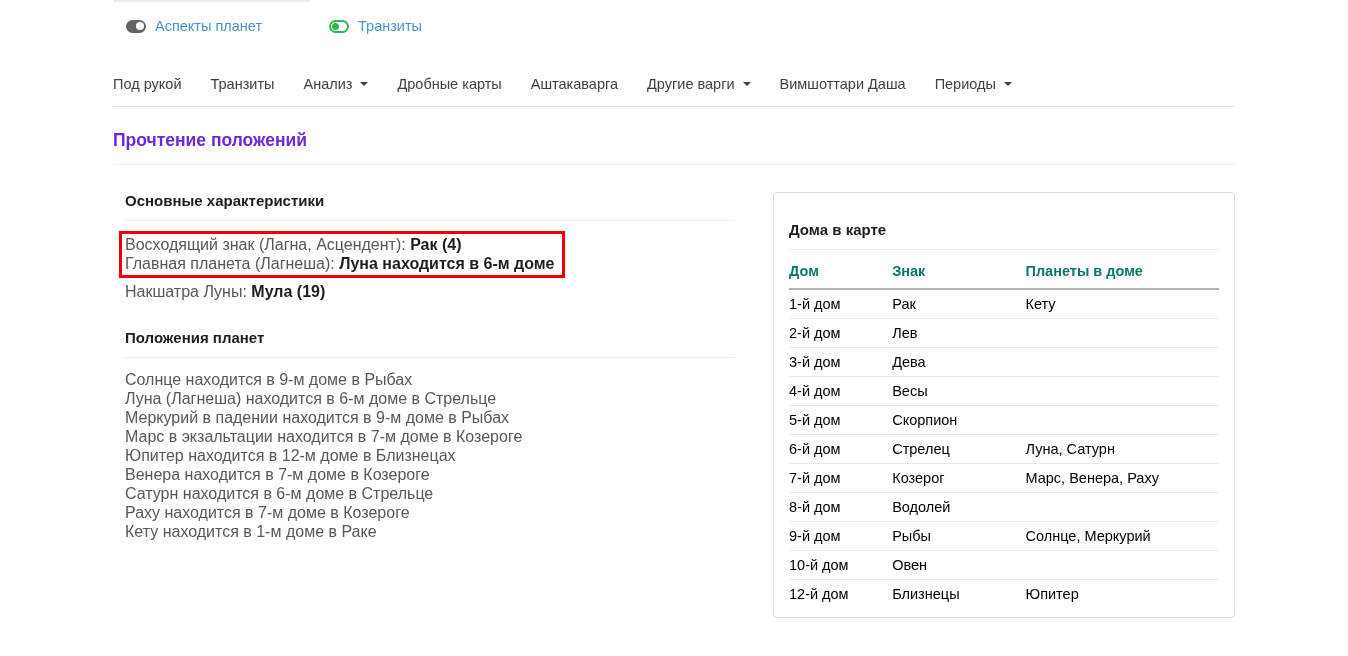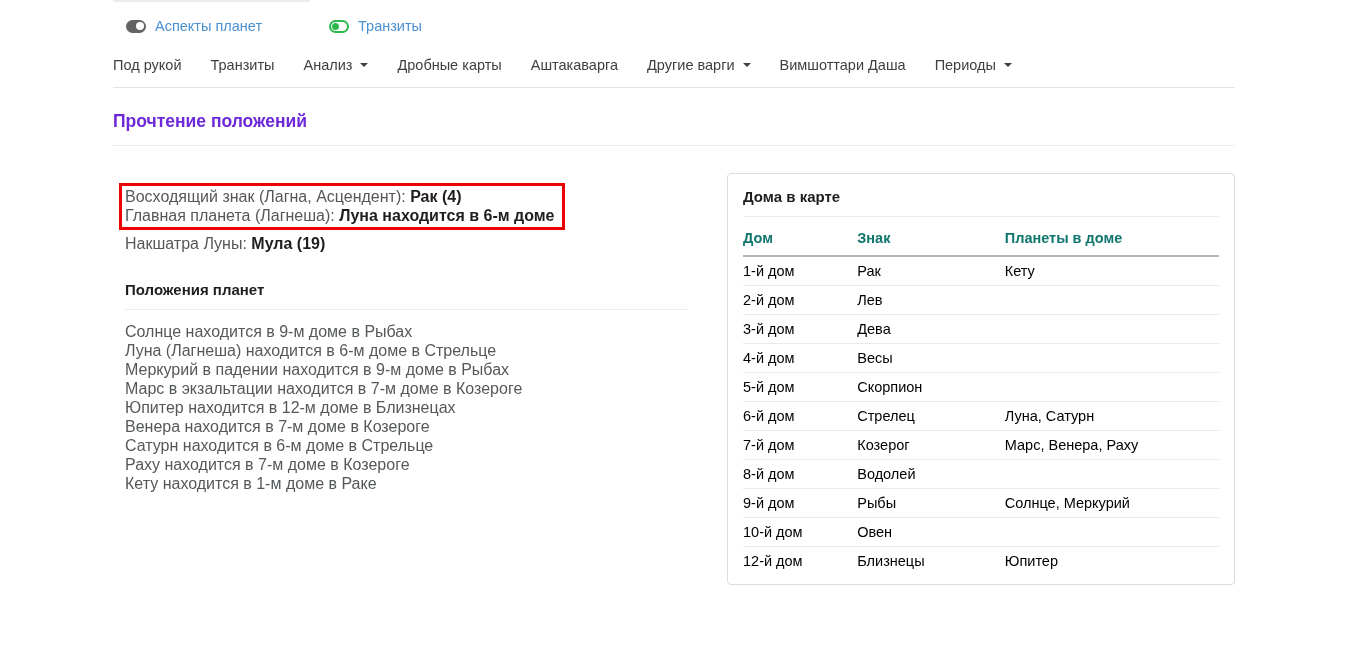--- a/index.html
+++ b/index.html
@@ -13,41 +13,41 @@
   .toggles-row { padding-top:18px; padding-left:13px; display:flex; gap:67px; }
   .toggle-item { display:flex; align-items:center; cursor:pointer; }
   .switch { display:inline-block; width:20px; height:13px; border-radius:7px; position:relative; box-sizing:border-box; }
   .switch-off { background:#636363; }
   .switch-off .knob { position:absolute; right:2px; top:2.5px; width:8px; height:8px; border-radius:50%; background:#ffffff; }
   .switch-on { border:2px solid #2eb94e; background:#ffffff; }
   .switch-on .knob { position:absolute; left:1px; top:1px; width:7px; height:7px; border-radius:50%; background:#2eb94e; }
   .toggle-label { color:#4a90d2; font-size:14.5px; margin-left:9px; }
 
   
-  .tabs { display:flex; gap:29px; margin-top:15px; border-bottom:1px solid #e3e3e3; }
+  .tabs { display:flex; gap:29px; margin-top:34px; border-bottom:1px solid #e3e3e3; }
   .tab { padding:8px 0 14px; color:#3f3f3f; font-size:14.5px; text-decoration:none; cursor:pointer; white-space:nowrap; display:inline-flex; align-items:center; }
   .caret { display:inline-block; width:0; height:0; border-left:4px solid transparent; border-right:4px solid transparent; border-top:4px solid #3f3f3f; margin-left:8px; }
 
   .page-title { font-size:17.5px; font-weight:bold; color:#6d28d9; margin:23px 0 0; padding-bottom:13px; border-bottom:1px solid #ececec; }
 
   .main { display:flex; margin-top:27px; align-items:flex-start; }
   .left-col { flex:1; padding-left:12px; padding-right:38px; box-sizing:border-box; }
 
   .section-heading { font-size:15px; font-weight:bold; color:#1e1e1e; margin:0; padding-bottom:11px; border-bottom:1px solid #ececec; }
   .section-heading.second { margin-top:28px; }
 
   .kv-line, .pp-line { font-size:16px; line-height:19px; color:#55585a; }
   .kv-line b, .kv-value { color:#1e1e1e; }
 
   .highlight-box { display:table; border:3px solid #ee0000; margin:10px 0 0 -6px; padding:1px 8px 2px 3px; }
   .kv-rest { margin-top:4px; }
   .pp-list { margin-top:12px; }
 
   
-  .card { width:508px; box-sizing:border-box; border:1px solid #dcdcdc; border-radius:4px; padding:14px 15px 9px; flex-shrink:0; }
+  .card { width:462px; box-sizing:border-box; border:1px solid #dcdcdc; border-radius:4px; padding:28px 15px 9px; flex-shrink:0; }
   .card-title { font-size:15px; font-weight:bold; color:#1e1e1e; margin:0; padding-bottom:11px; border-bottom:1px solid #ececec; }
   .houses-table { width:100%; border-collapse:collapse; margin-top:2px; }
   .houses-table th { text-align:left; font-size:14.5px; font-weight:bold; color:#0f766e; padding:11px 0 9px; border-bottom:2px solid #b4b4b4; }
   .houses-table th:nth-child(1) { width:24%; }
   .houses-table th:nth-child(2) { width:31%; }
   .houses-table td { font-size:14.5px; color:#000000; padding:6px 0; border-bottom:1px solid #e9e9e9; }
   .houses-table tbody tr:last-child td { border-bottom:none; }
 </style>
 </head>
 <body>
@@ -112,20 +112,21 @@
         <span>Периоды</span>
         <span class="caret"></span>
       </a>
     </nav>
 
   <h1 class="page-title">Прочтение положений</h1>
 
   <div class="main">
 
     <div class="left-col">
+      <h2 class="section-heading">Основные характеристики</h2>
 
       <div class="highlight-box">
 
           <div class="kv-line">
             <span>Восходящий знак (Лагна, Асцендент): </span><b class="kv-value">Рак (4)</b>
           </div>
 
           <div class="kv-line">
             <span>Главная планета (Лагнеша): </span><b class="kv-value">Луна находится в 6-м доме</b>
           </div>

